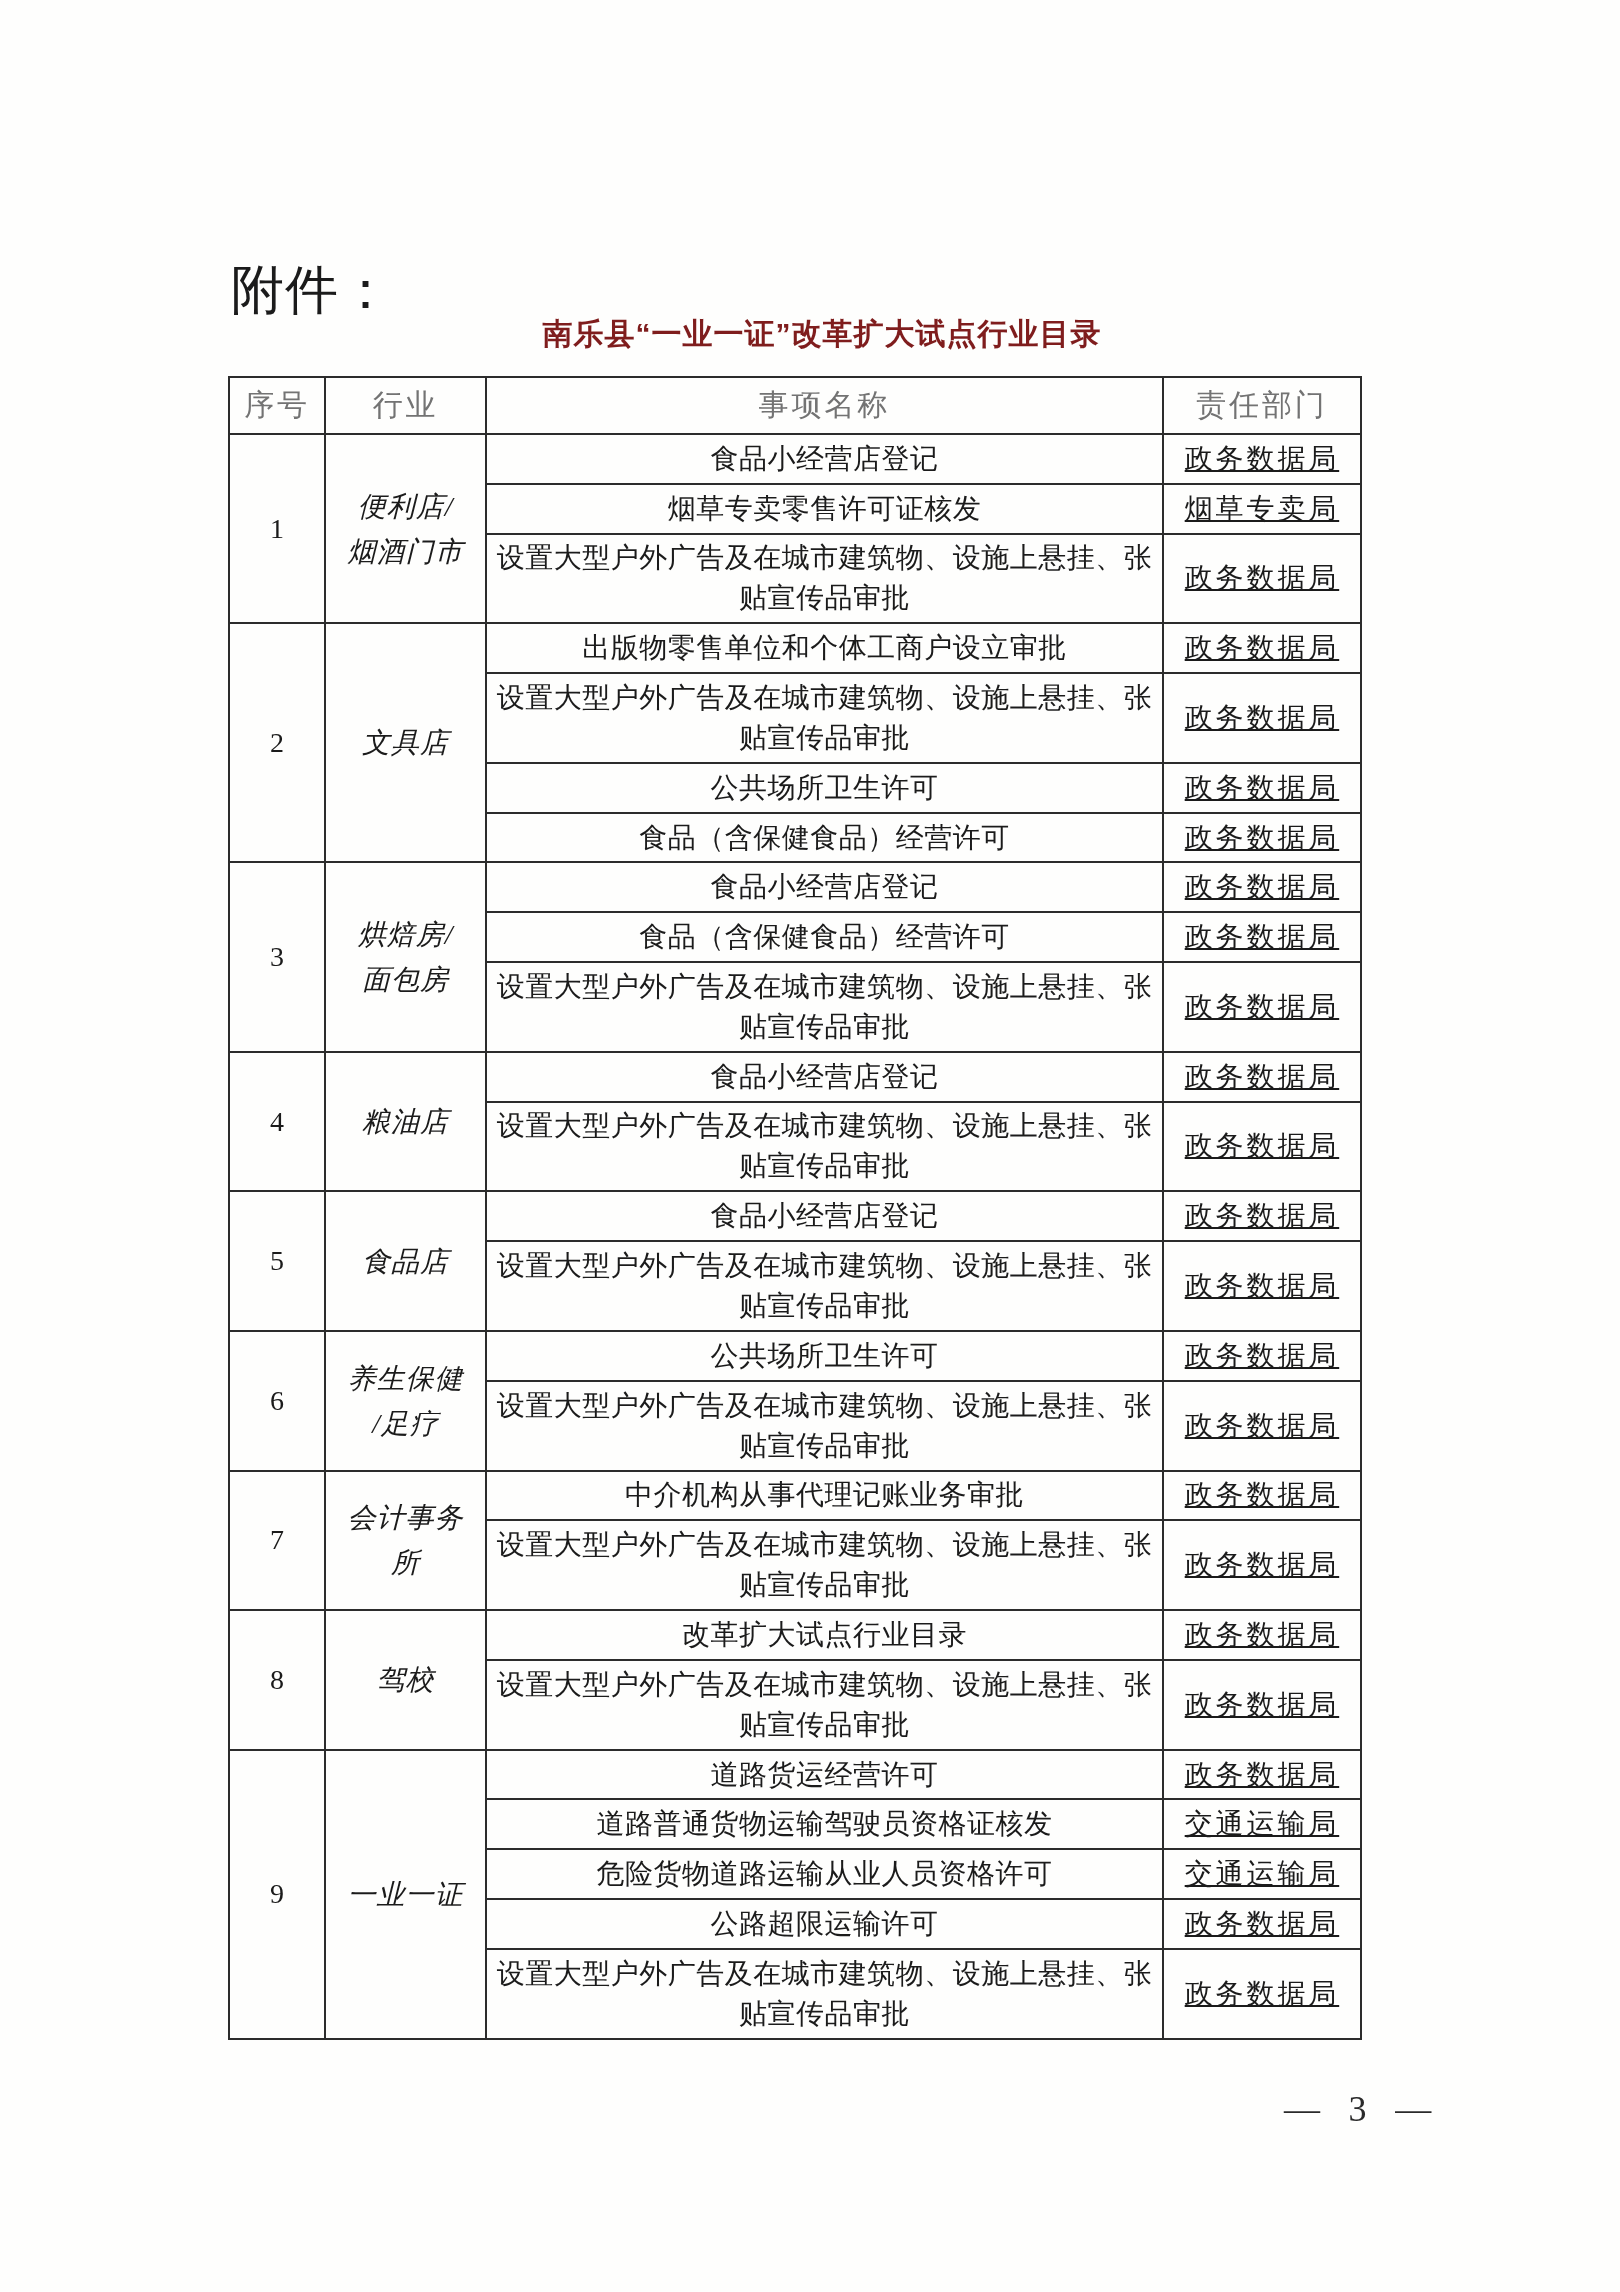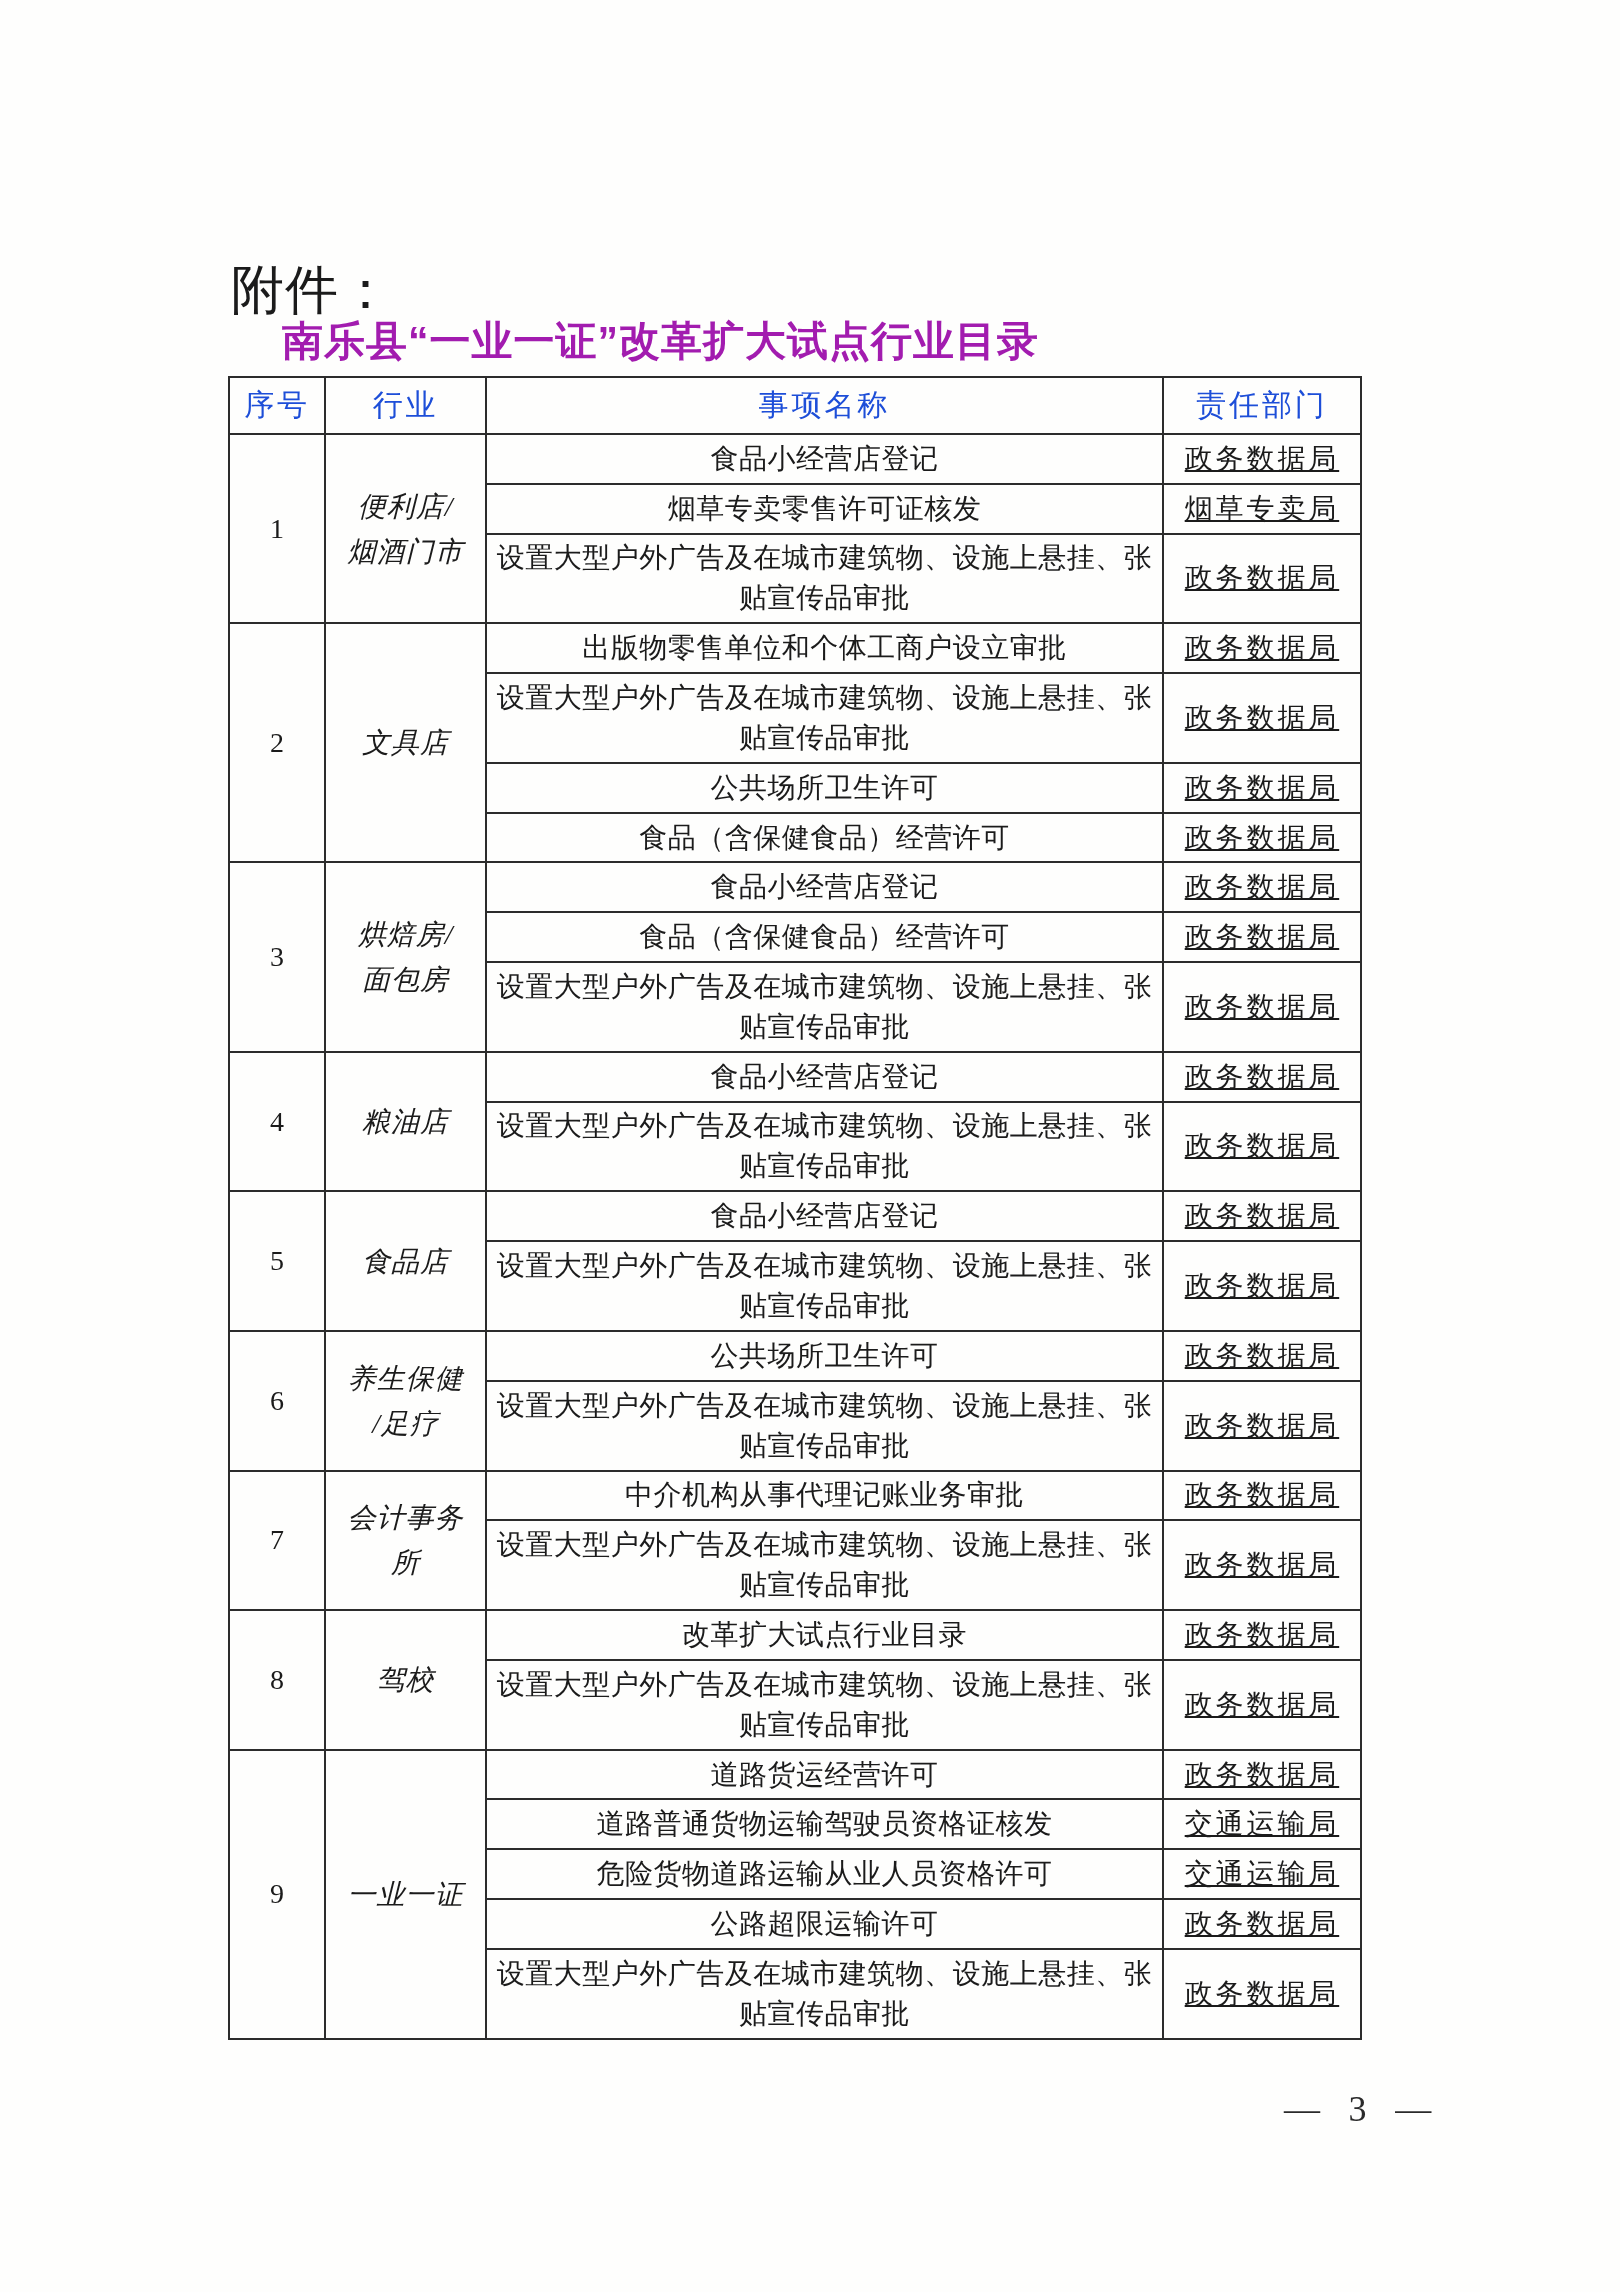--- a/index.html
+++ b/index.html
@@ -12,41 +12,41 @@
     font-family:"Liberation Serif",serif;
     color:#1b1b1b;
   }
   .attachment{
     position:absolute;left:231px;top:255px;
     font-size:53px;letter-spacing:1px;
   }
   .doc-title{
     position:absolute;left:228px;top:314px;width:1134px;
     box-sizing:border-box;padding-left:54px;
-    white-space:nowrap;
-    font-size:41px;font-weight:bold;letter-spacing:1px;
+    text-align:center;white-space:nowrap;
+    font-size:30px;font-weight:bold;letter-spacing:1px;
     font-family:"Liberation Sans",sans-serif;
-    color:#a21caf;
+    color:#7f1d1d;
   }
   table.catalog{
     position:absolute;left:228px;top:376px;width:1134px;
     border-collapse:collapse;table-layout:fixed;
     border:2.9px solid #2c2c2c;
   }
   .catalog col.c-seq{width:8.5%;}
   .catalog col.c-industry{width:14.2%;}
   .catalog col.c-item{width:59.8%;}
   .catalog col.c-dept{width:17.5%;}
   .catalog th,.catalog td{
     border:2px solid #2c2c2c;
     text-align:center;vertical-align:middle;
     font-weight:normal;
   }
   .catalog th{
-    height:53px;font-size:30px;letter-spacing:2.9px;color:#1d4ed8;
+    height:53px;font-size:30px;letter-spacing:2.9px;color:#737373;
   }
   .catalog td{
     font-size:28px;line-height:40px;padding:3.9px 5.9px;
   }
   .catalog td.seq{font-size:28px;}
   .catalog td.industry{white-space:pre-line;line-height:45px;letter-spacing:1px;font-style:italic;}
   .catalog td.item-name{letter-spacing:0.5px;}
   .catalog td.dept{letter-spacing:2.9px;text-decoration:underline;}
   .page-number{
     position:absolute;left:1284px;top:2088px;

